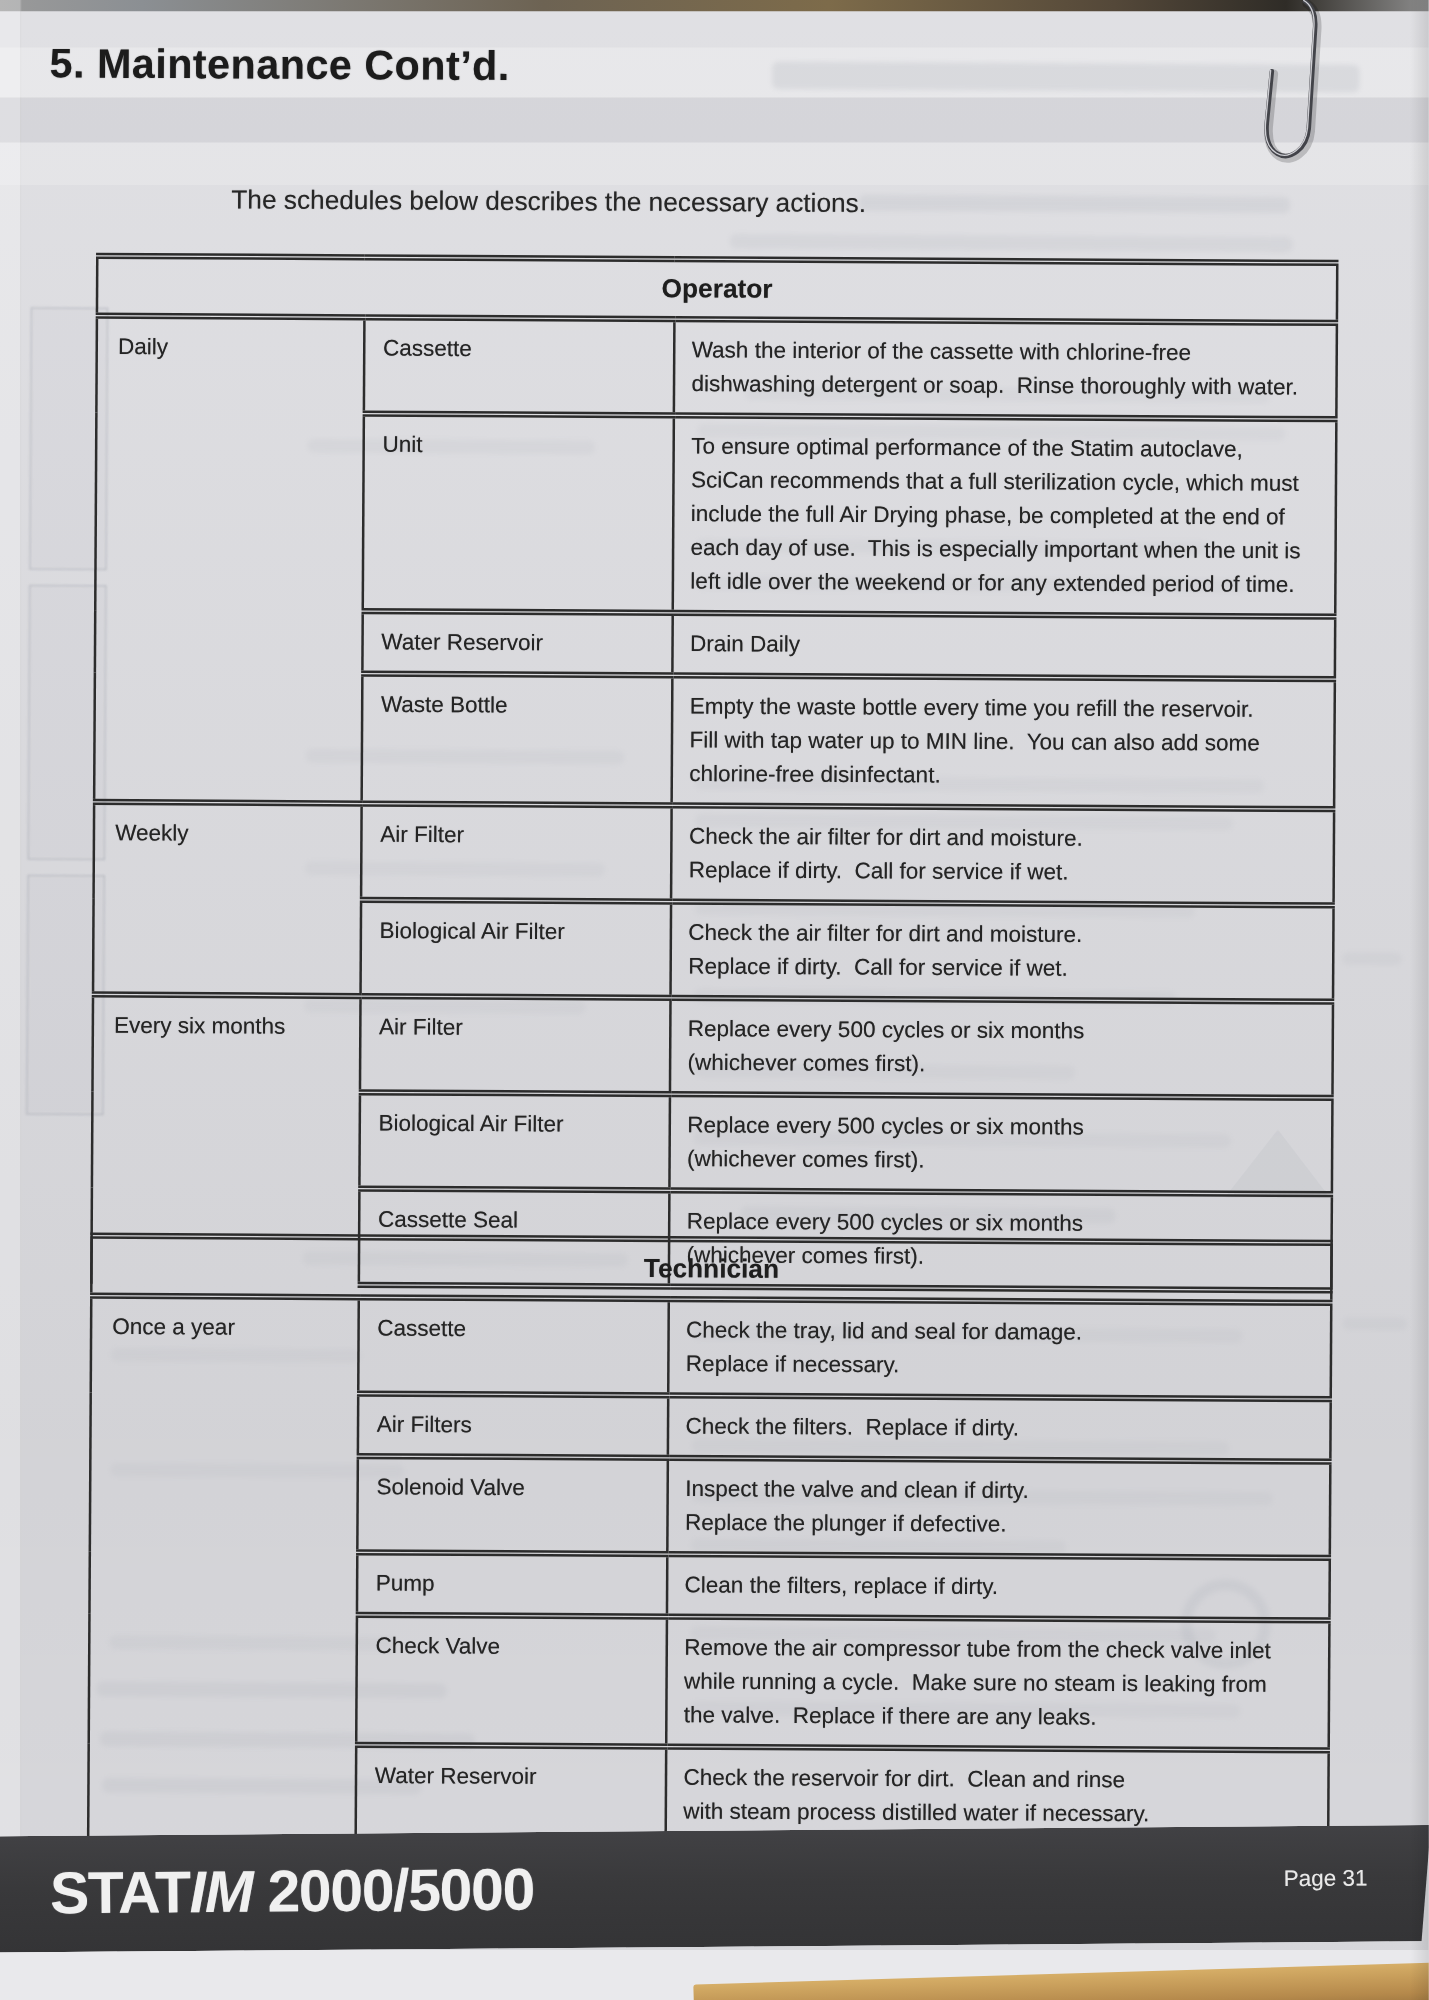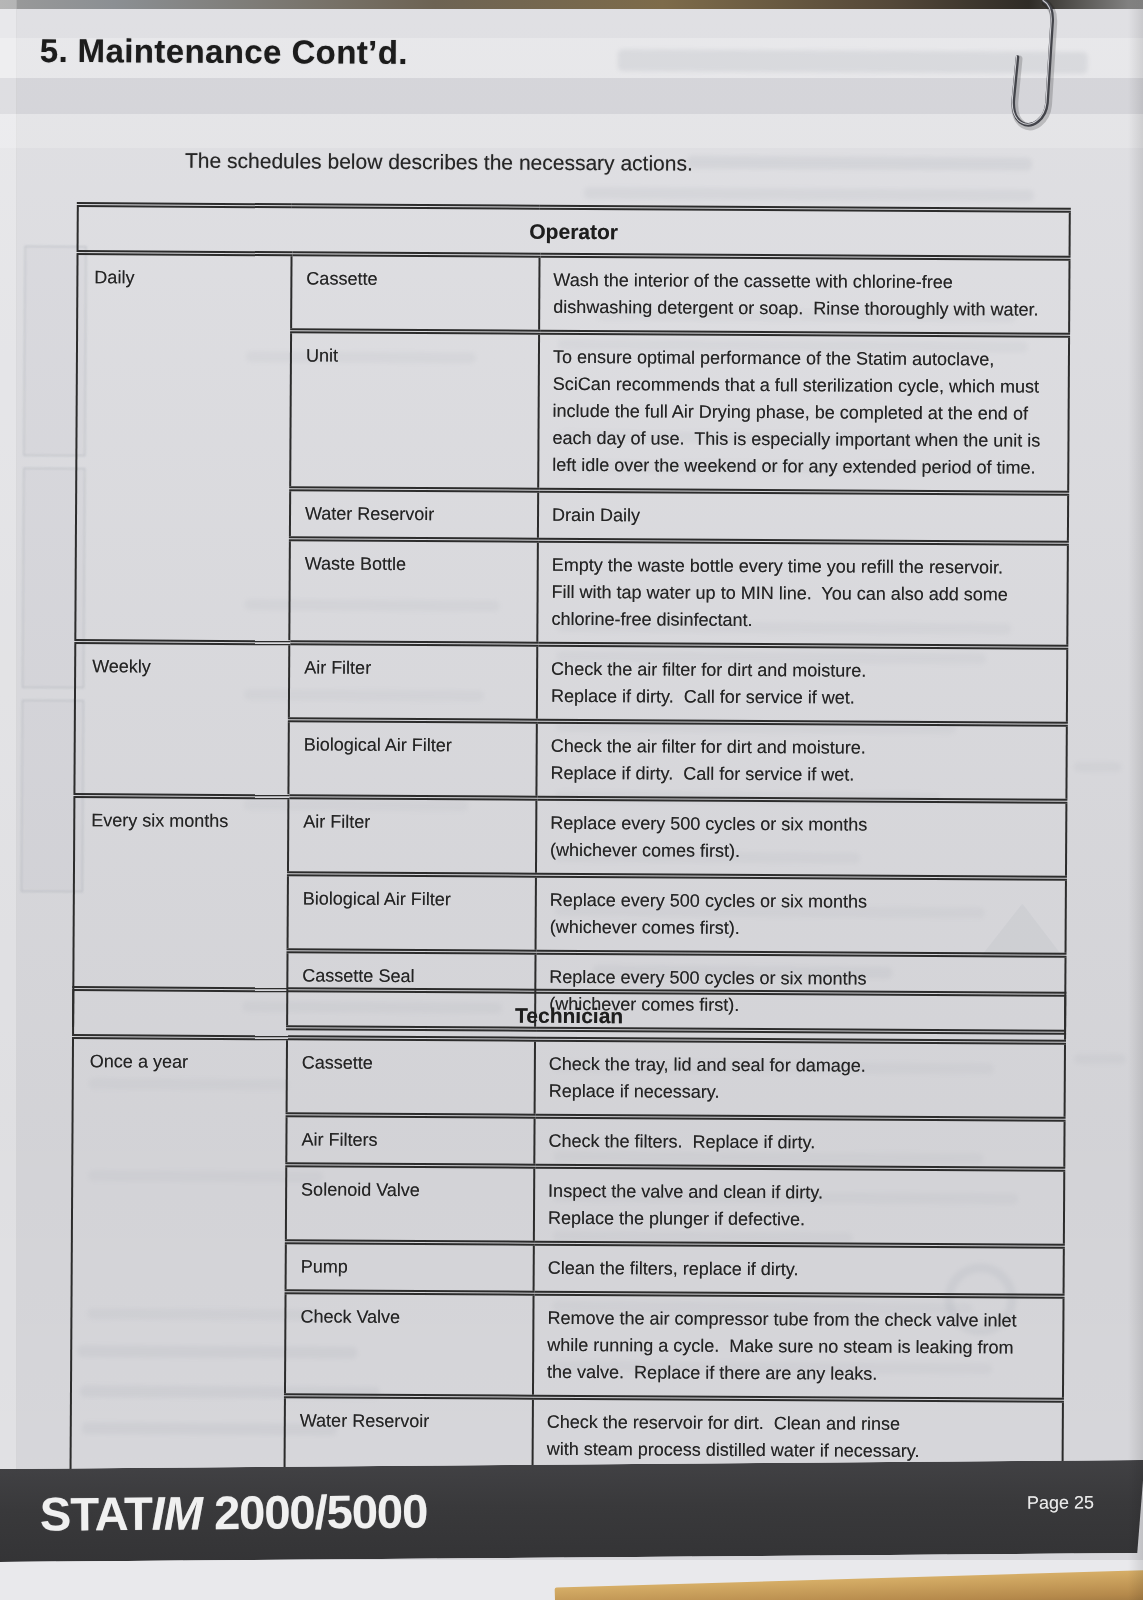--- a/index.html
+++ b/index.html
@@ -225,21 +225,21 @@
       <td class="act">Calibrate the unit.</td>
     </tr>
   </tbody>
     </table>
 
 </div>
 
 <div class="below-band"></div>
 <div class="footer-band">
   <div class="brand"><span>STAT</span><span class="im">IM</span><span> 2000/5000</span></div>
-  <div class="pagenum">Page 25</div>
+  <div class="pagenum">Page 31</div>
 </div>
 <div class="folder-edge"></div>
 
 <svg class="clip" width="80" height="150" viewBox="0 0 80 150">
   <g fill="none" stroke-linecap="round">
     <path d="M59 1 C66 5 68 13 67 24 L62 103 C60.5 119 47 129 37 123 C29.5 118.5 27.5 109 28.5 98 L32.5 57" stroke="rgba(0,0,0,.18)" stroke-width="7" transform="translate(1.5,2)"></path>
     <path d="M59 1 C66 5 68 13 67 24 L62 103 C60.5 119 47 129 37 123 C29.5 118.5 27.5 109 28.5 98 L32.5 57" stroke="#43444a" stroke-width="3.6"></path>
     <path d="M59 1 C66 5 68 13 67 24 L62 103 C60.5 119 47 129 37 123 C29.5 118.5 27.5 109 28.5 98 L32.5 57" stroke="rgba(230,230,235,.85)" stroke-width="1.1" transform="translate(-1,-0.6)"></path>
   </g>
 </svg>

